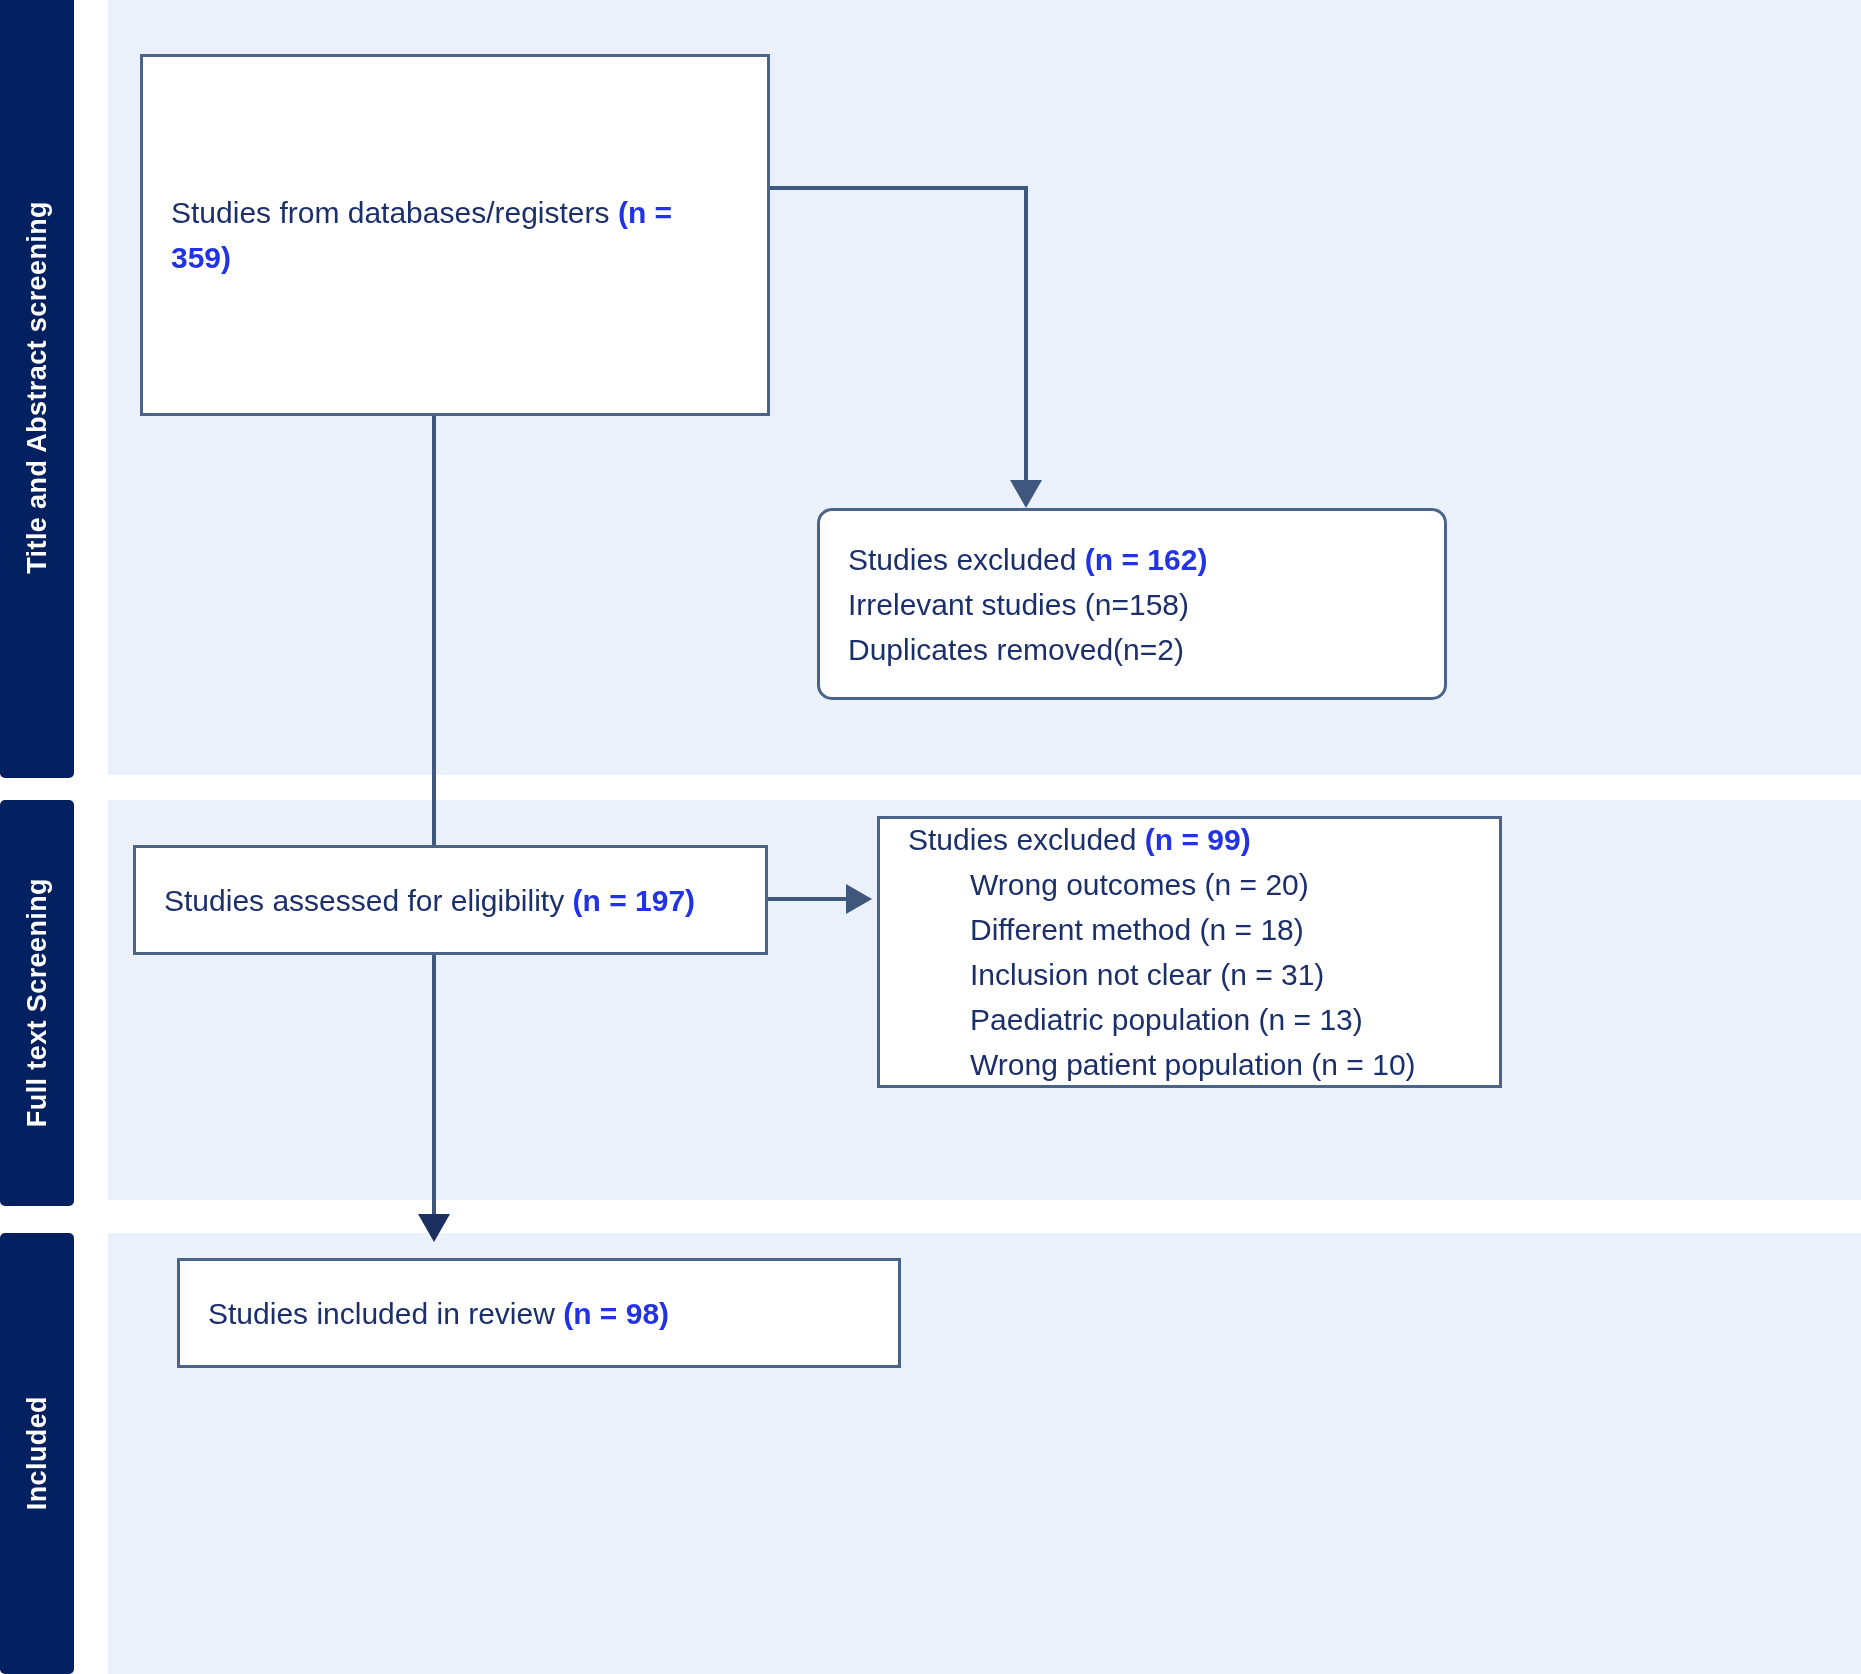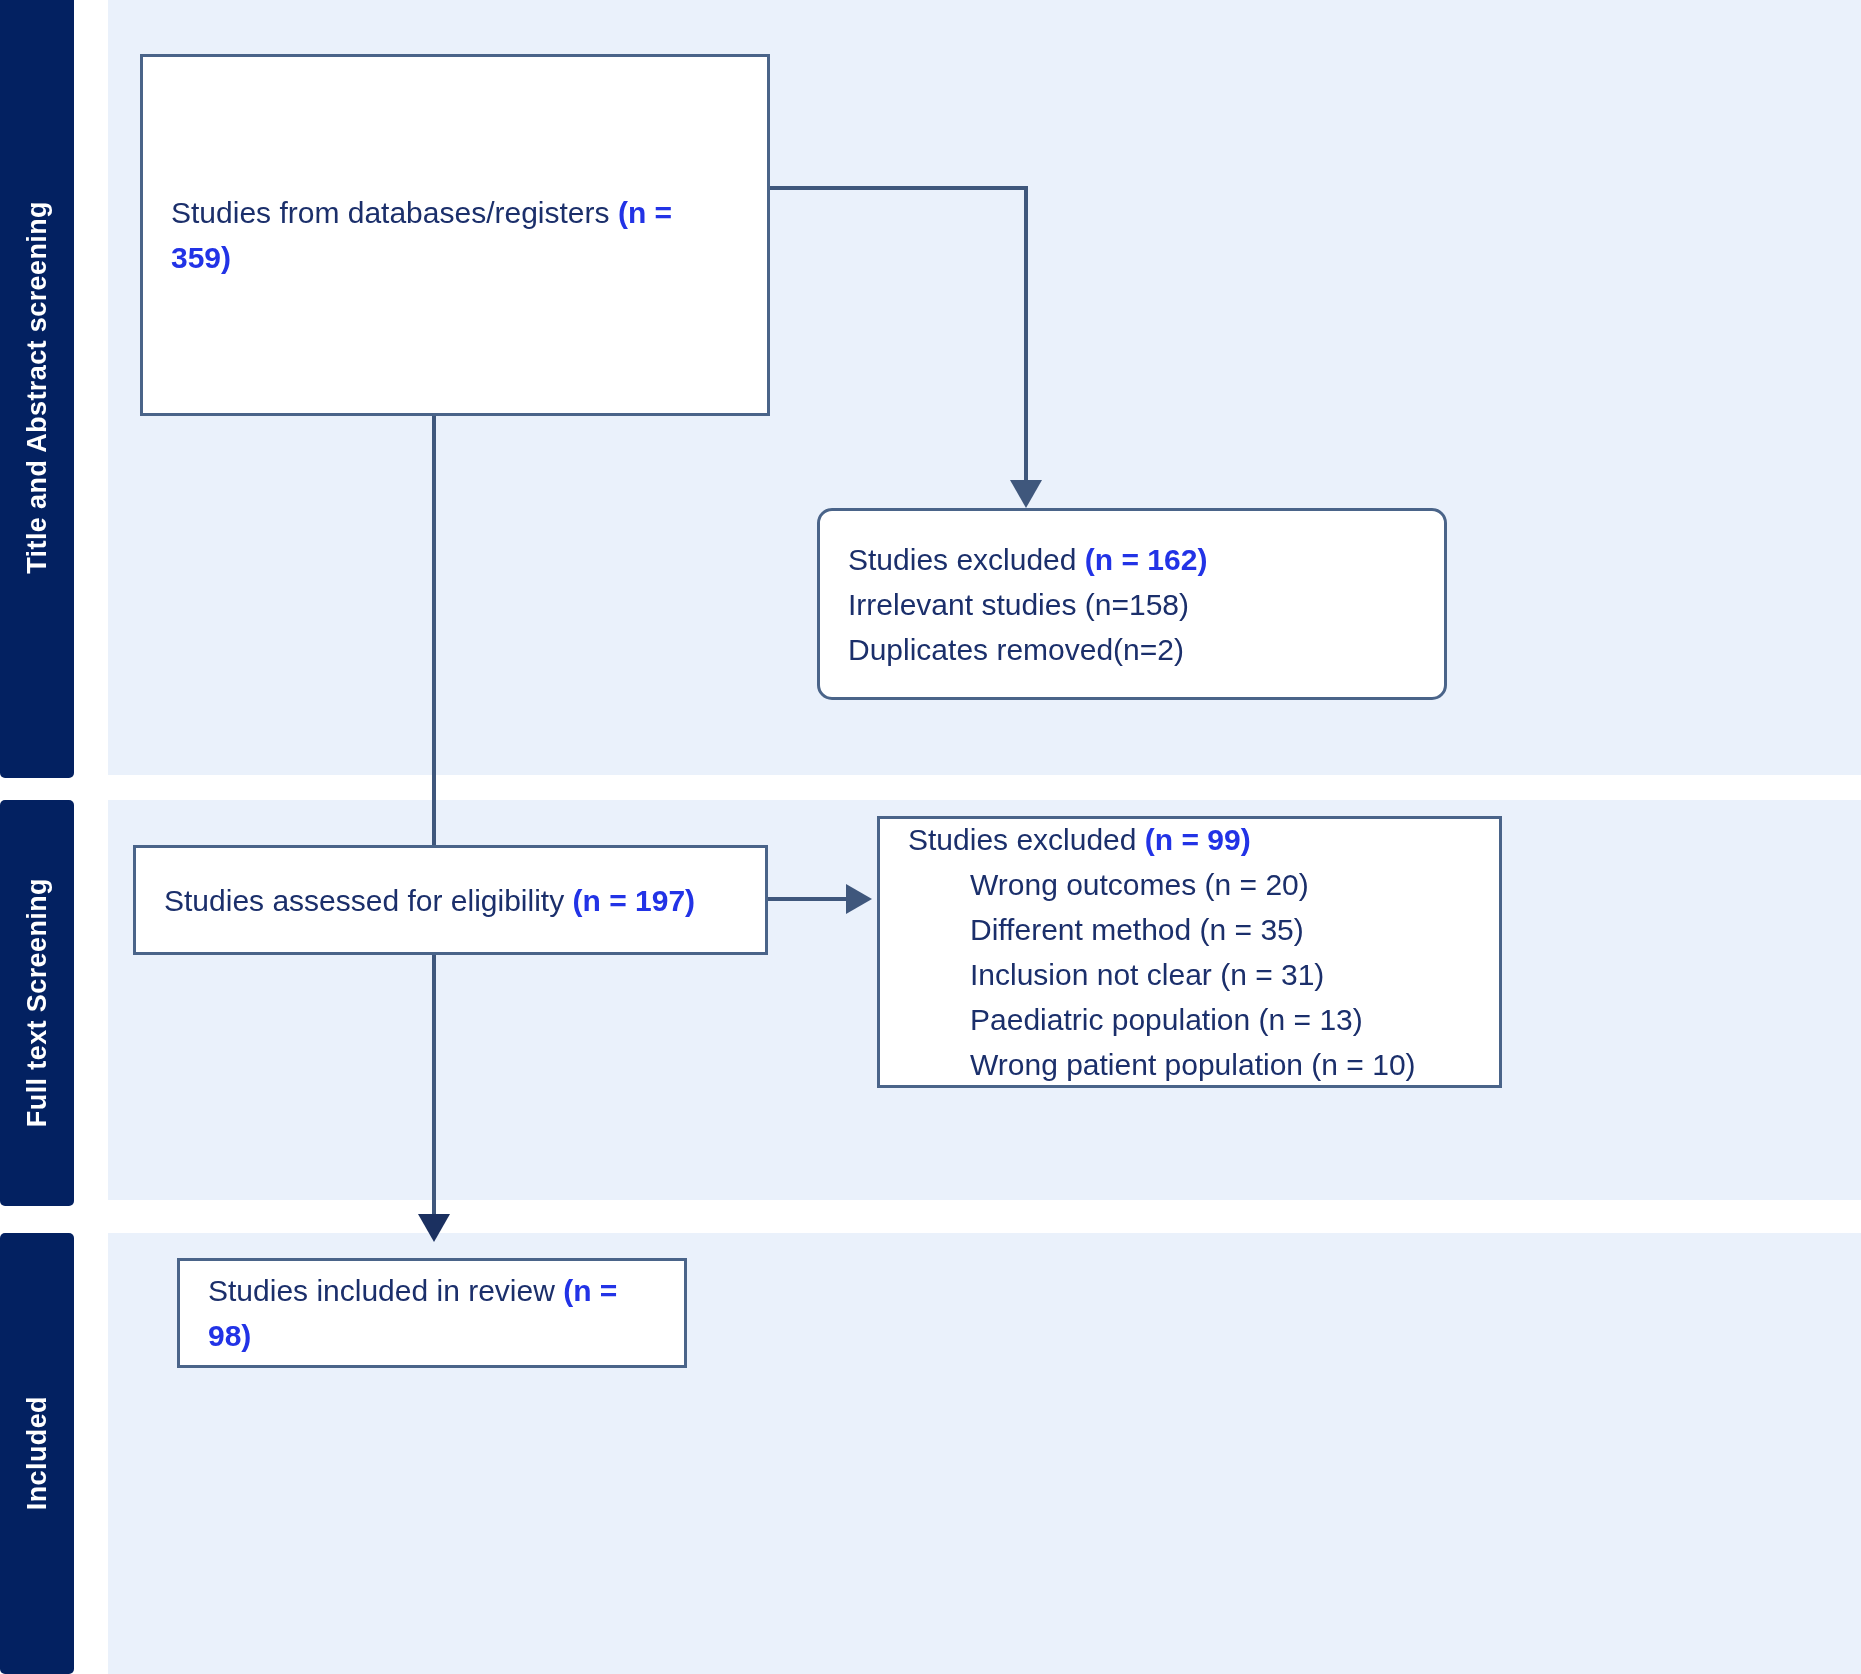--- a/index.html
+++ b/index.html
@@ -68,21 +68,21 @@
   .nbold {
     color: #2233e6;
     font-weight: bold;
   }
   .indent { padding-left: 62px; }
 
   #box-records   { left: 140px;  top: 54px;   width: 630px;  height: 362px; justify-content: center; }
   #box-excl1     { left: 817px;  top: 508px;  width: 630px;  height: 192px; align-items: center; border-radius: 15px; }
   #box-eligible  { left: 133px;  top: 845px;  width: 635px;  height: 110px; }
   #box-excl2     { left: 877px;  top: 816px;  width: 625px;  height: 272px; }
-  #box-included  { left: 177px;  top: 1258px; width: 510px;  height: 110px; }
+  #box-included  { left: 177px;  top: 1258px; width: 724px;  height: 110px; }
 
   
   .conn {
     position: absolute;
     background: #3f577c;
   }
   .vline { width: 4px; }
   .hline { height: 4px; }
 
   
@@ -179,21 +179,21 @@
     </div>
   </div>
 
   <div class="node" id="box-excl2">
     <div class="inner">
       <p>
         <span>Studies excluded</span>
         <span class="nbold">(n = 99)</span>
       </p>
       <p class="indent">Wrong outcomes (n = 20)</p>
-      <p class="indent">Different method (n = 35)</p>
+      <p class="indent">Different method (n = 18)</p>
       <p class="indent">Inclusion not clear (n = 31)</p>
       <p class="indent">Paediatric population (n = 13)</p>
       <p class="indent">Wrong patient population (n = 10)</p>
     </div>
   </div>
 
   <div class="node" id="box-included">
     <div class="inner">
       <p>
         <span>Studies included in review</span>

